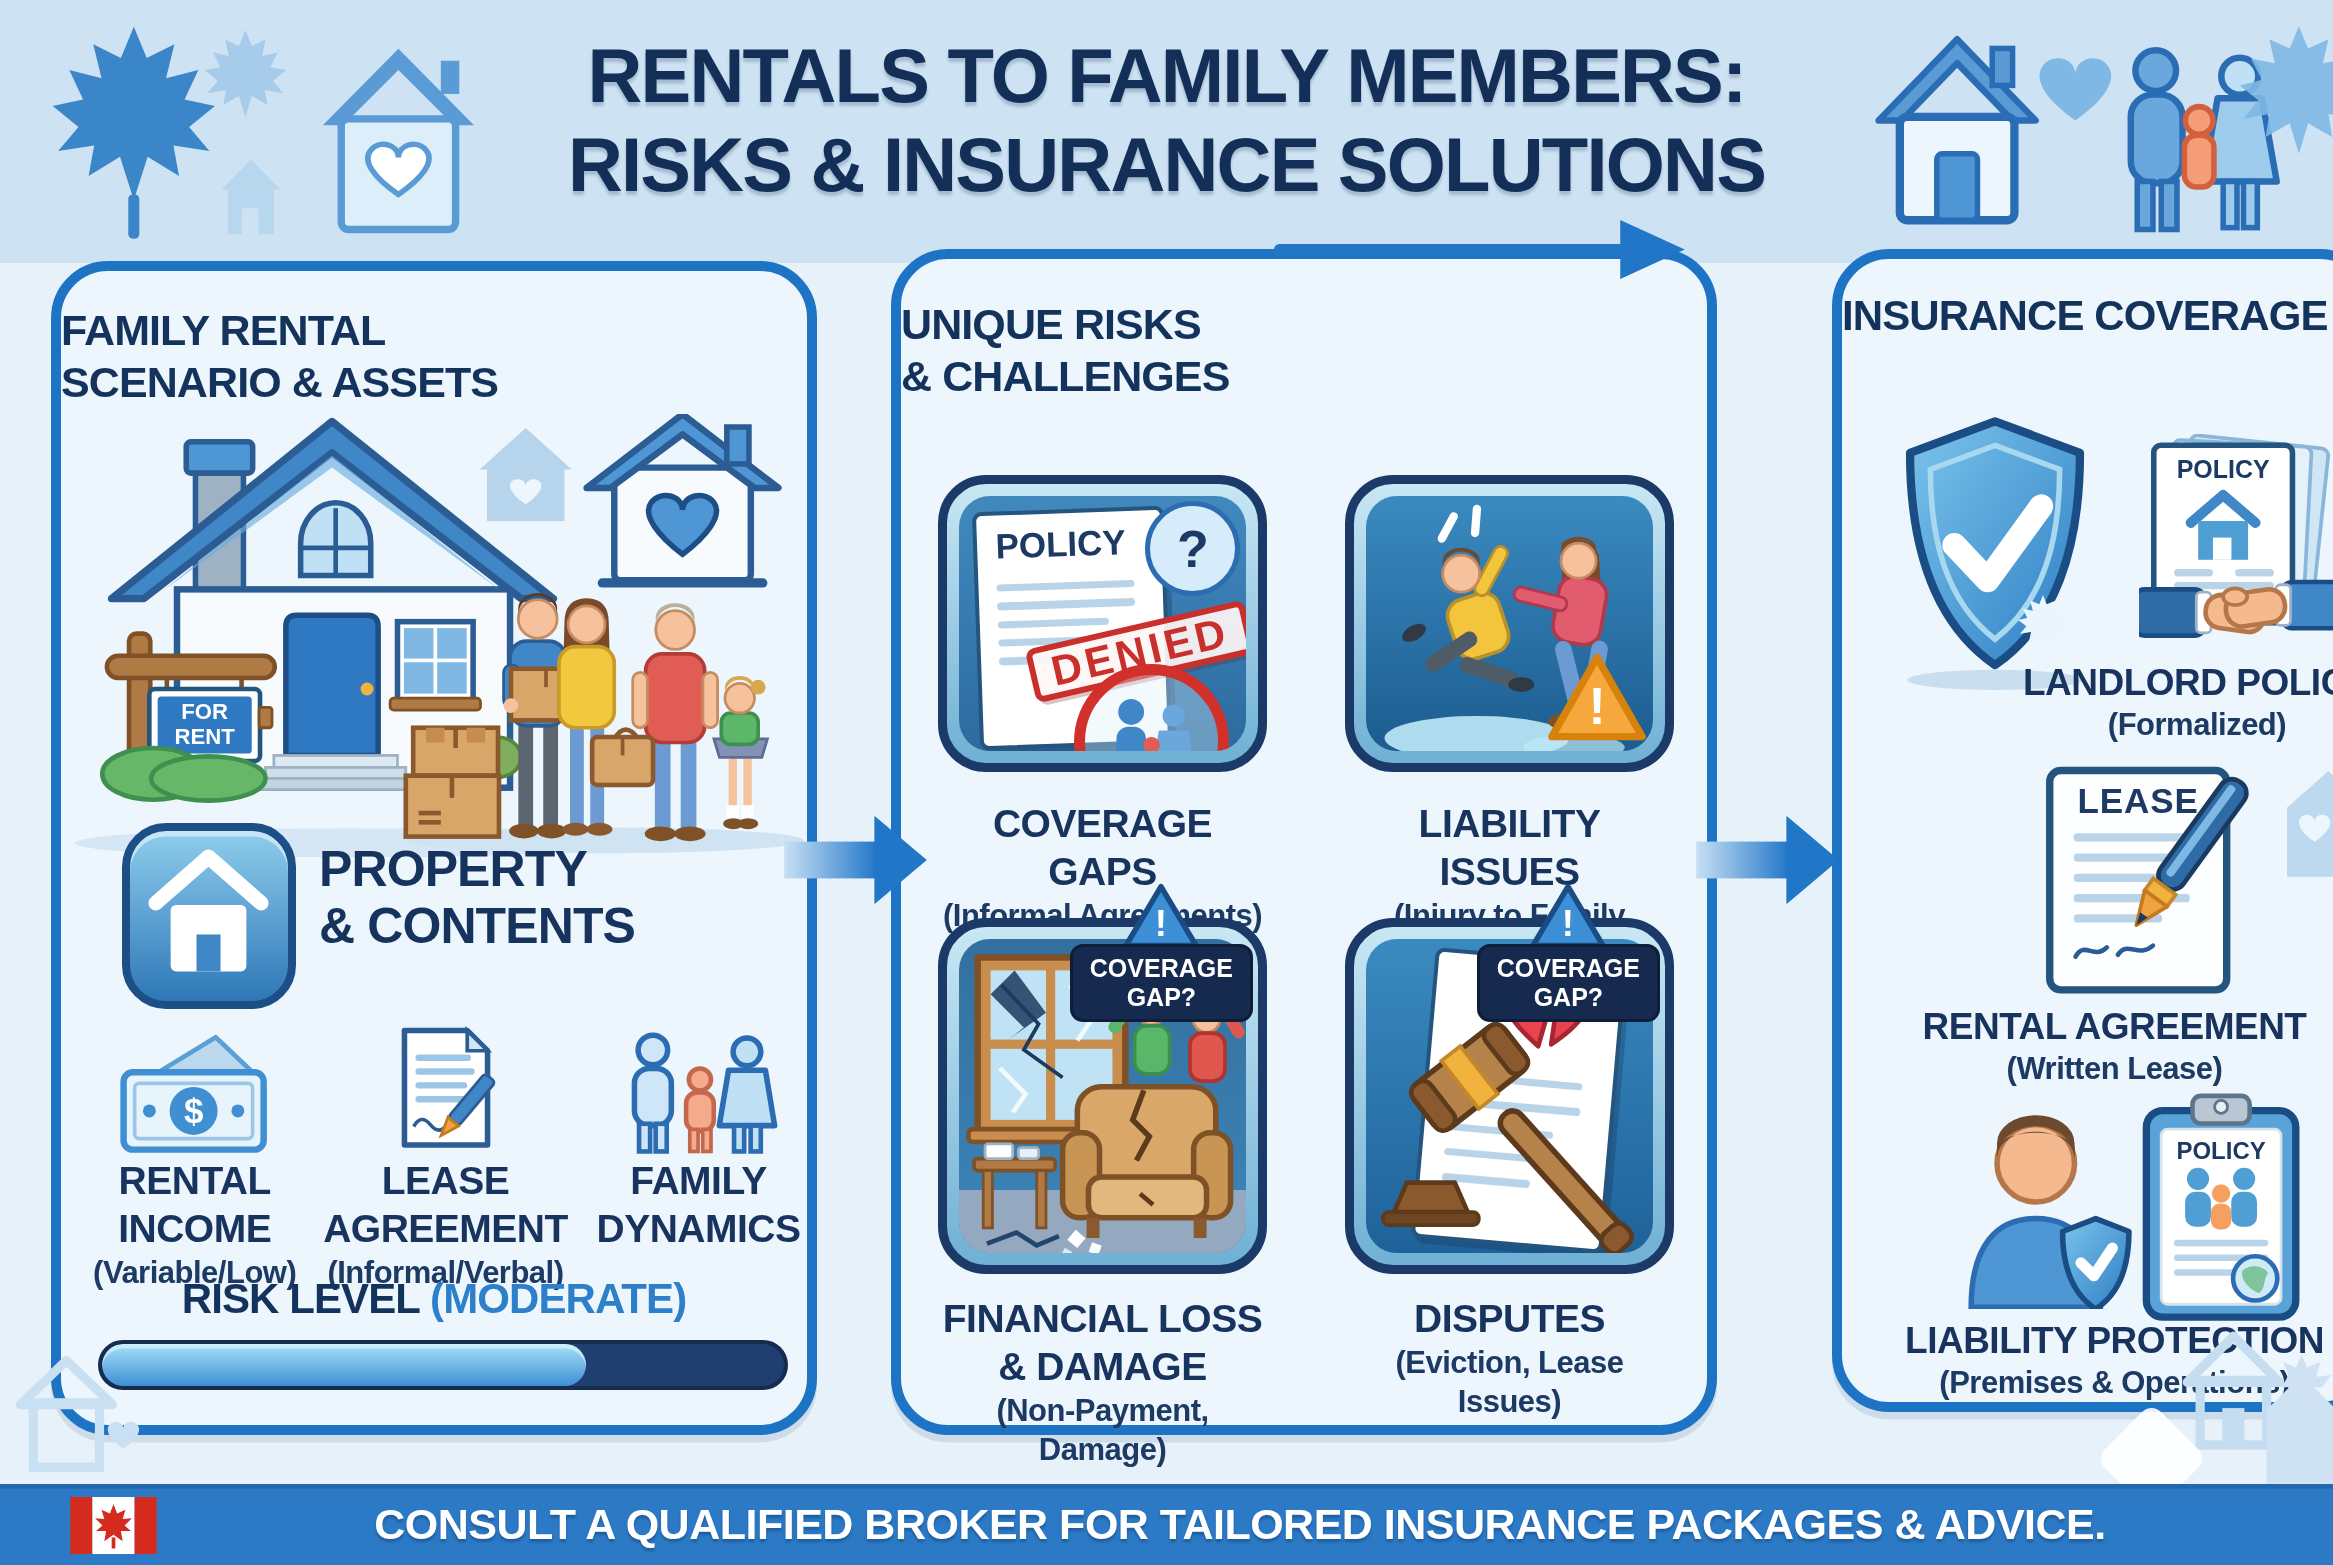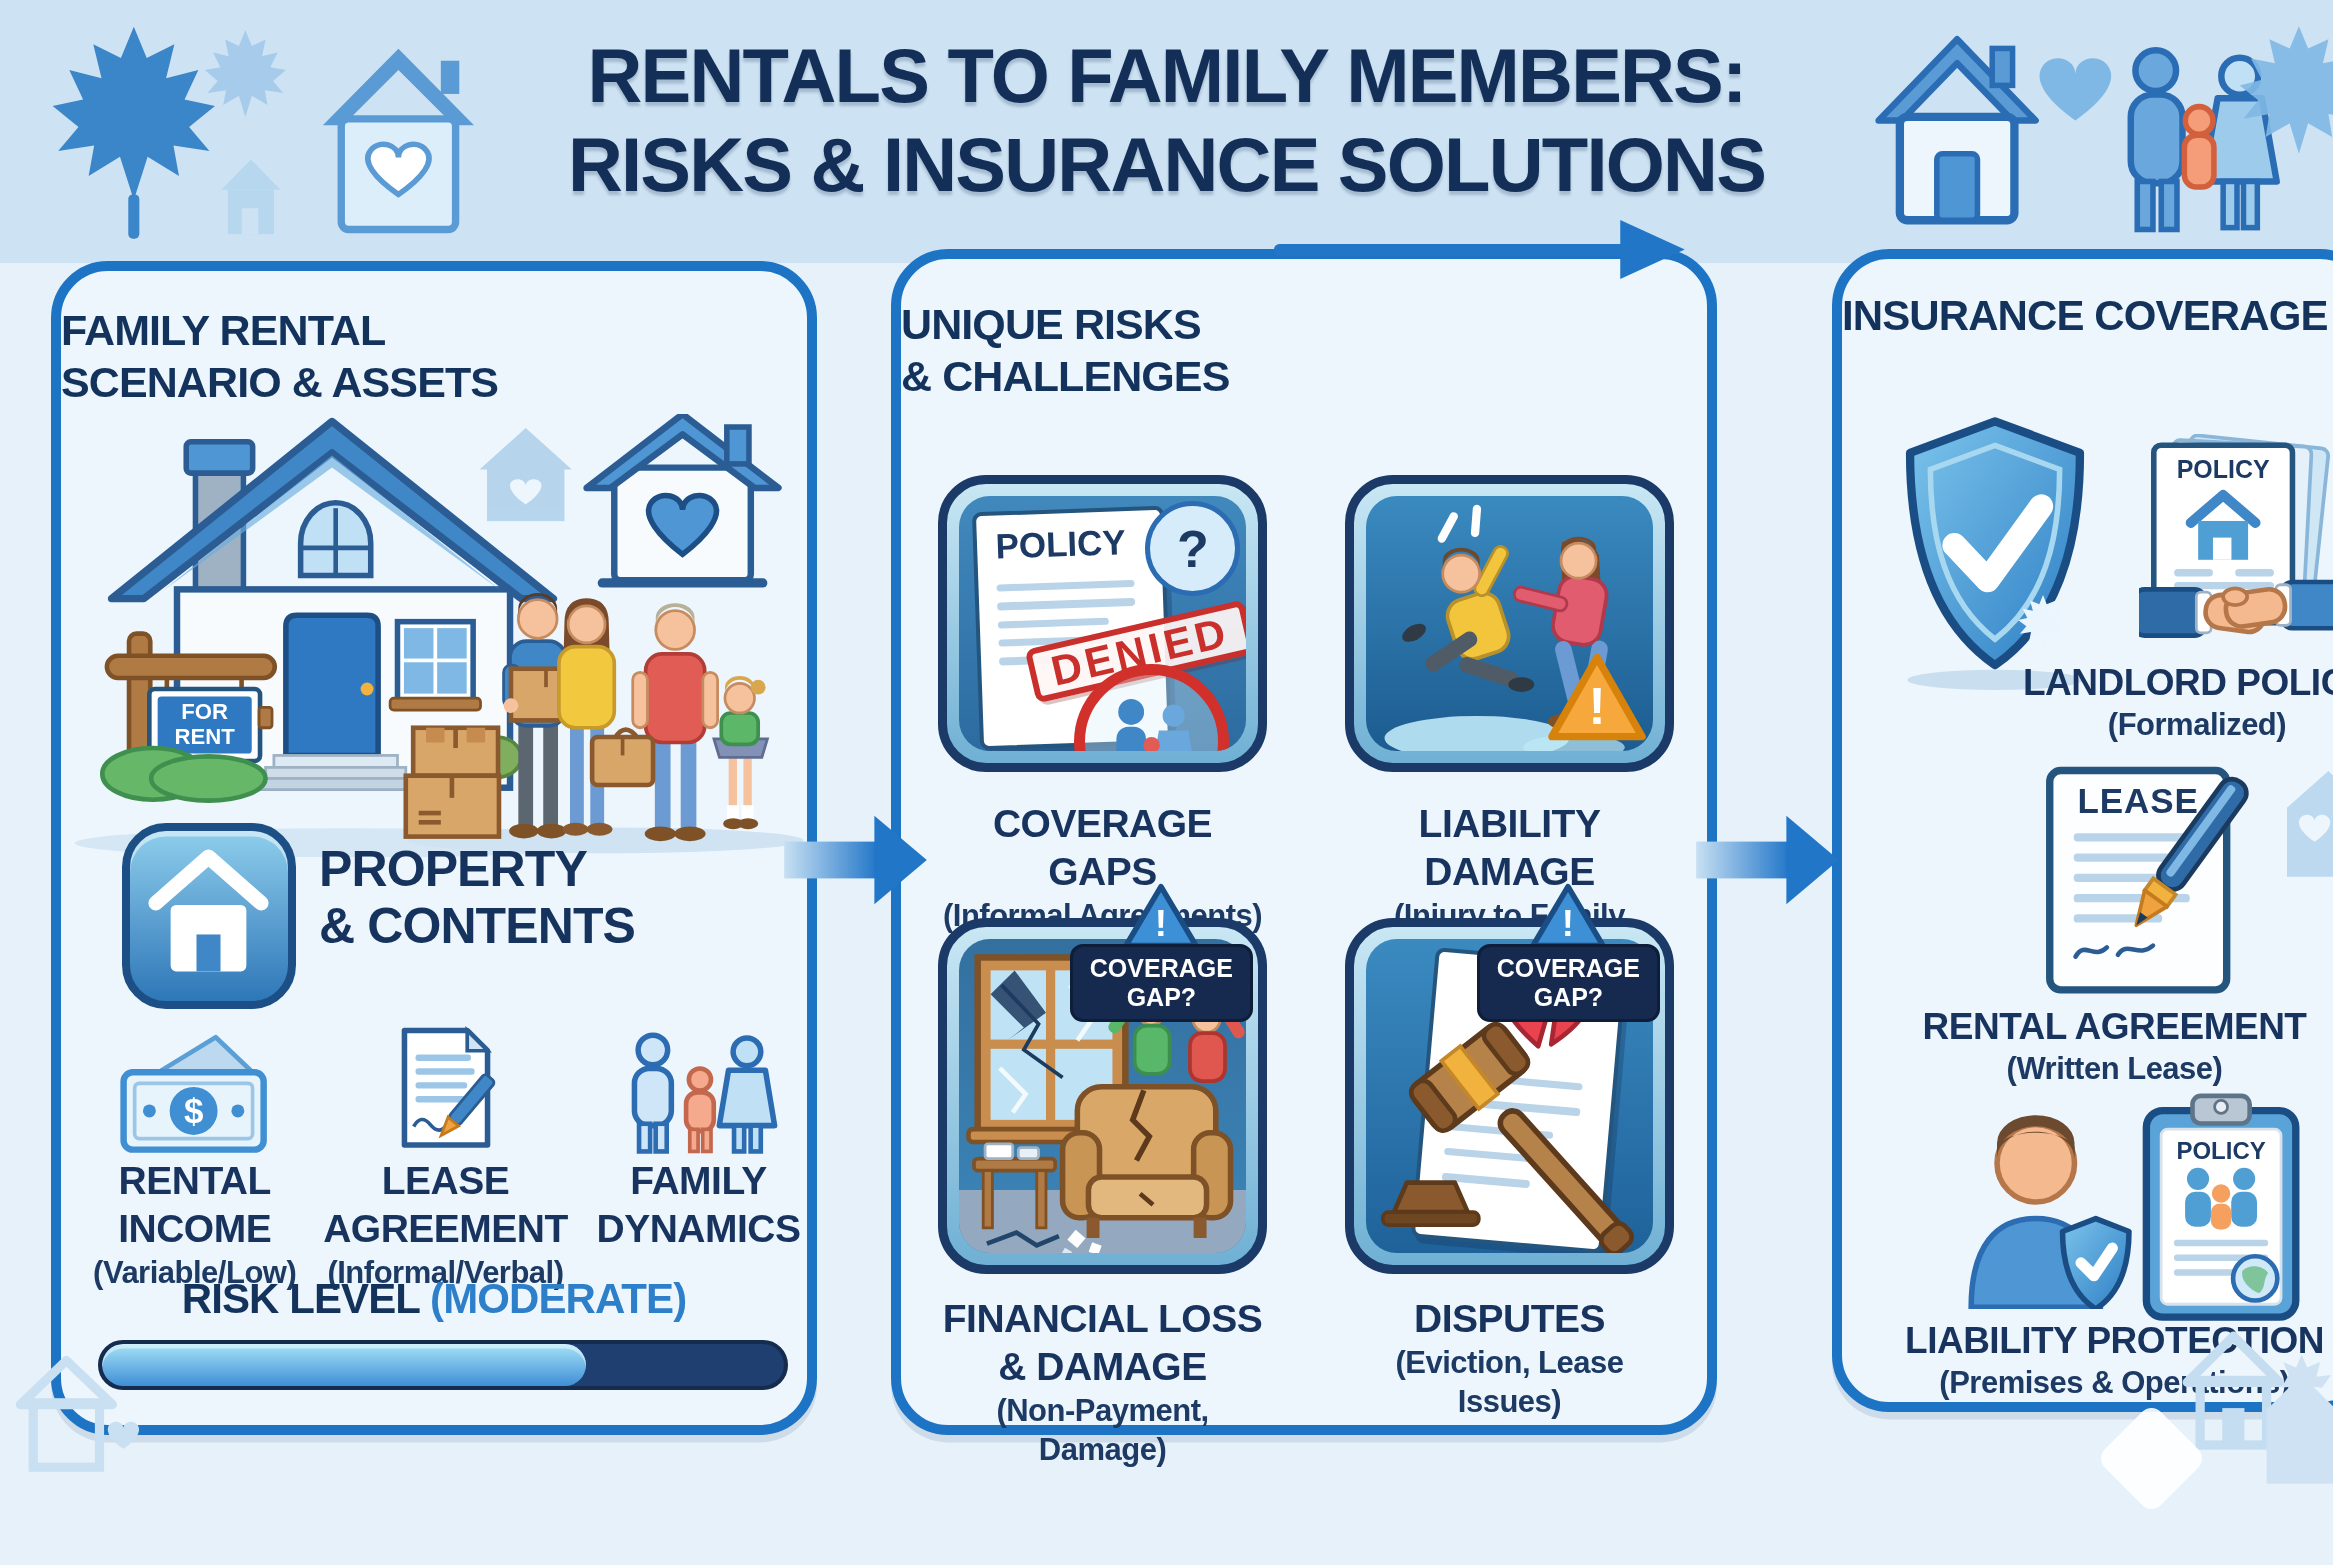--- a/index.html
+++ b/index.html
@@ -382,21 +382,21 @@
             <ellipse cx="256" cy="248" rx="15" ry="8" fill="#7e5126"></ellipse>
           </g>
         </svg>
         <svg width="102" height="92" viewBox="0 0 110 100" style="position:absolute;right:5.5px;bottom:7.4px;">
           <polygon points="55,6 104,92 6,92" fill="#f6a83c" stroke="#d7820a" stroke-width="8" stroke-linejoin="round"></polygon>
           <text x="55" y="78" text-anchor="middle" font-size="56" font-weight="bold" fill="#ffffff">!</text>
         </svg>
       </div>
     </div>
     <div class="cap" style="left:444px;top:541px;width:329px;">
-      <div class="cap-line">LIABILITY DAMAGE</div>
+      <div class="cap-line">LIABILITY ISSUES</div>
 
       <div class="sub">(Injury to Family Member)</div>
     </div>
 
     <div class="tile" style="left:37px;top:659px;height:356px;">
       <div class="tile-in" style="background:linear-gradient(180deg,#33709f,#3d85b8);">
         <div class="abs" style="left:0;bottom:0;width:100%;height:20%;background:#94a9bf;"></div>
         <svg width="305" height="323" viewBox="0 0 330 350" style="position:absolute;left:0;top:0;">
 
           <rect x="20" y="20" width="160" height="190" fill="#c98d4e" stroke="#7e5126" stroke-width="7"></rect>
@@ -657,15 +657,25 @@
     <polygon points="96,120 134,82 168,116 168,200 96,200" fill="#cfe2f3"></polygon>
     <path d="M134 60 L140 74 L154 68 L150 84 L166 82 L156 96 L140 94 L134 110 L128 94 L112 96 L120 82 L114 68 L128 74 Z" fill="#cfe2f3"></path>
   </svg>
   <svg class="abs" style="left:13px;top:1340px;" width="138" height="144" viewBox="0 0 150 156">
     <polygon points="8,70 58,22 108,70" fill="none" stroke="#c9e0f2" stroke-width="10" stroke-linejoin="round"></polygon>
     <rect x="22" y="68" width="72" height="70" fill="none" stroke="#c9e0f2" stroke-width="10"></rect>
     <path d="M120 96 C120 88 108 86 104 93 C100 100 108 110 120 118 C132 110 140 100 136 93 C132 86 120 88 120 96 Z" fill="#c9e0f2"></path>
   </svg>
   <div class="abs" style="left:2112px;top:1419px;width:79px;height:79px;background:#ffffff;opacity:.9;border-radius:13px;transform:rotate(45deg);"></div>
 
+  <div class="footer">
+    <svg class="abs" style="left:70px;top:13px;" width="87" height="57" viewBox="0 0 94 62">
+      <rect x="0" y="0" width="24" height="62" fill="#d52b1e"></rect>
+      <rect x="24" y="0" width="46" height="62" fill="#ffffff"></rect>
+      <rect x="70" y="0" width="24" height="62" fill="#d52b1e"></rect>
+      <path d="M47 8 L51 18 L60 14 L57 24 L67 23 L59 31 L66 37 L55 37 L57 48 L47 41 L37 48 L39 37 L28 37 L35 31 L27 23 L37 24 L34 14 L43 18 Z" fill="#d52b1e"></path>
+      <rect x="45" y="44" width="4" height="12" fill="#d52b1e"></rect>
+    </svg>
+    <div class="footer-text">CONSULT A QUALIFIED BROKER FOR TAILORED INSURANCE PACKAGES &amp; ADVICE.</div>
+  </div>
 
 </div>
 
 
 </body></html>

